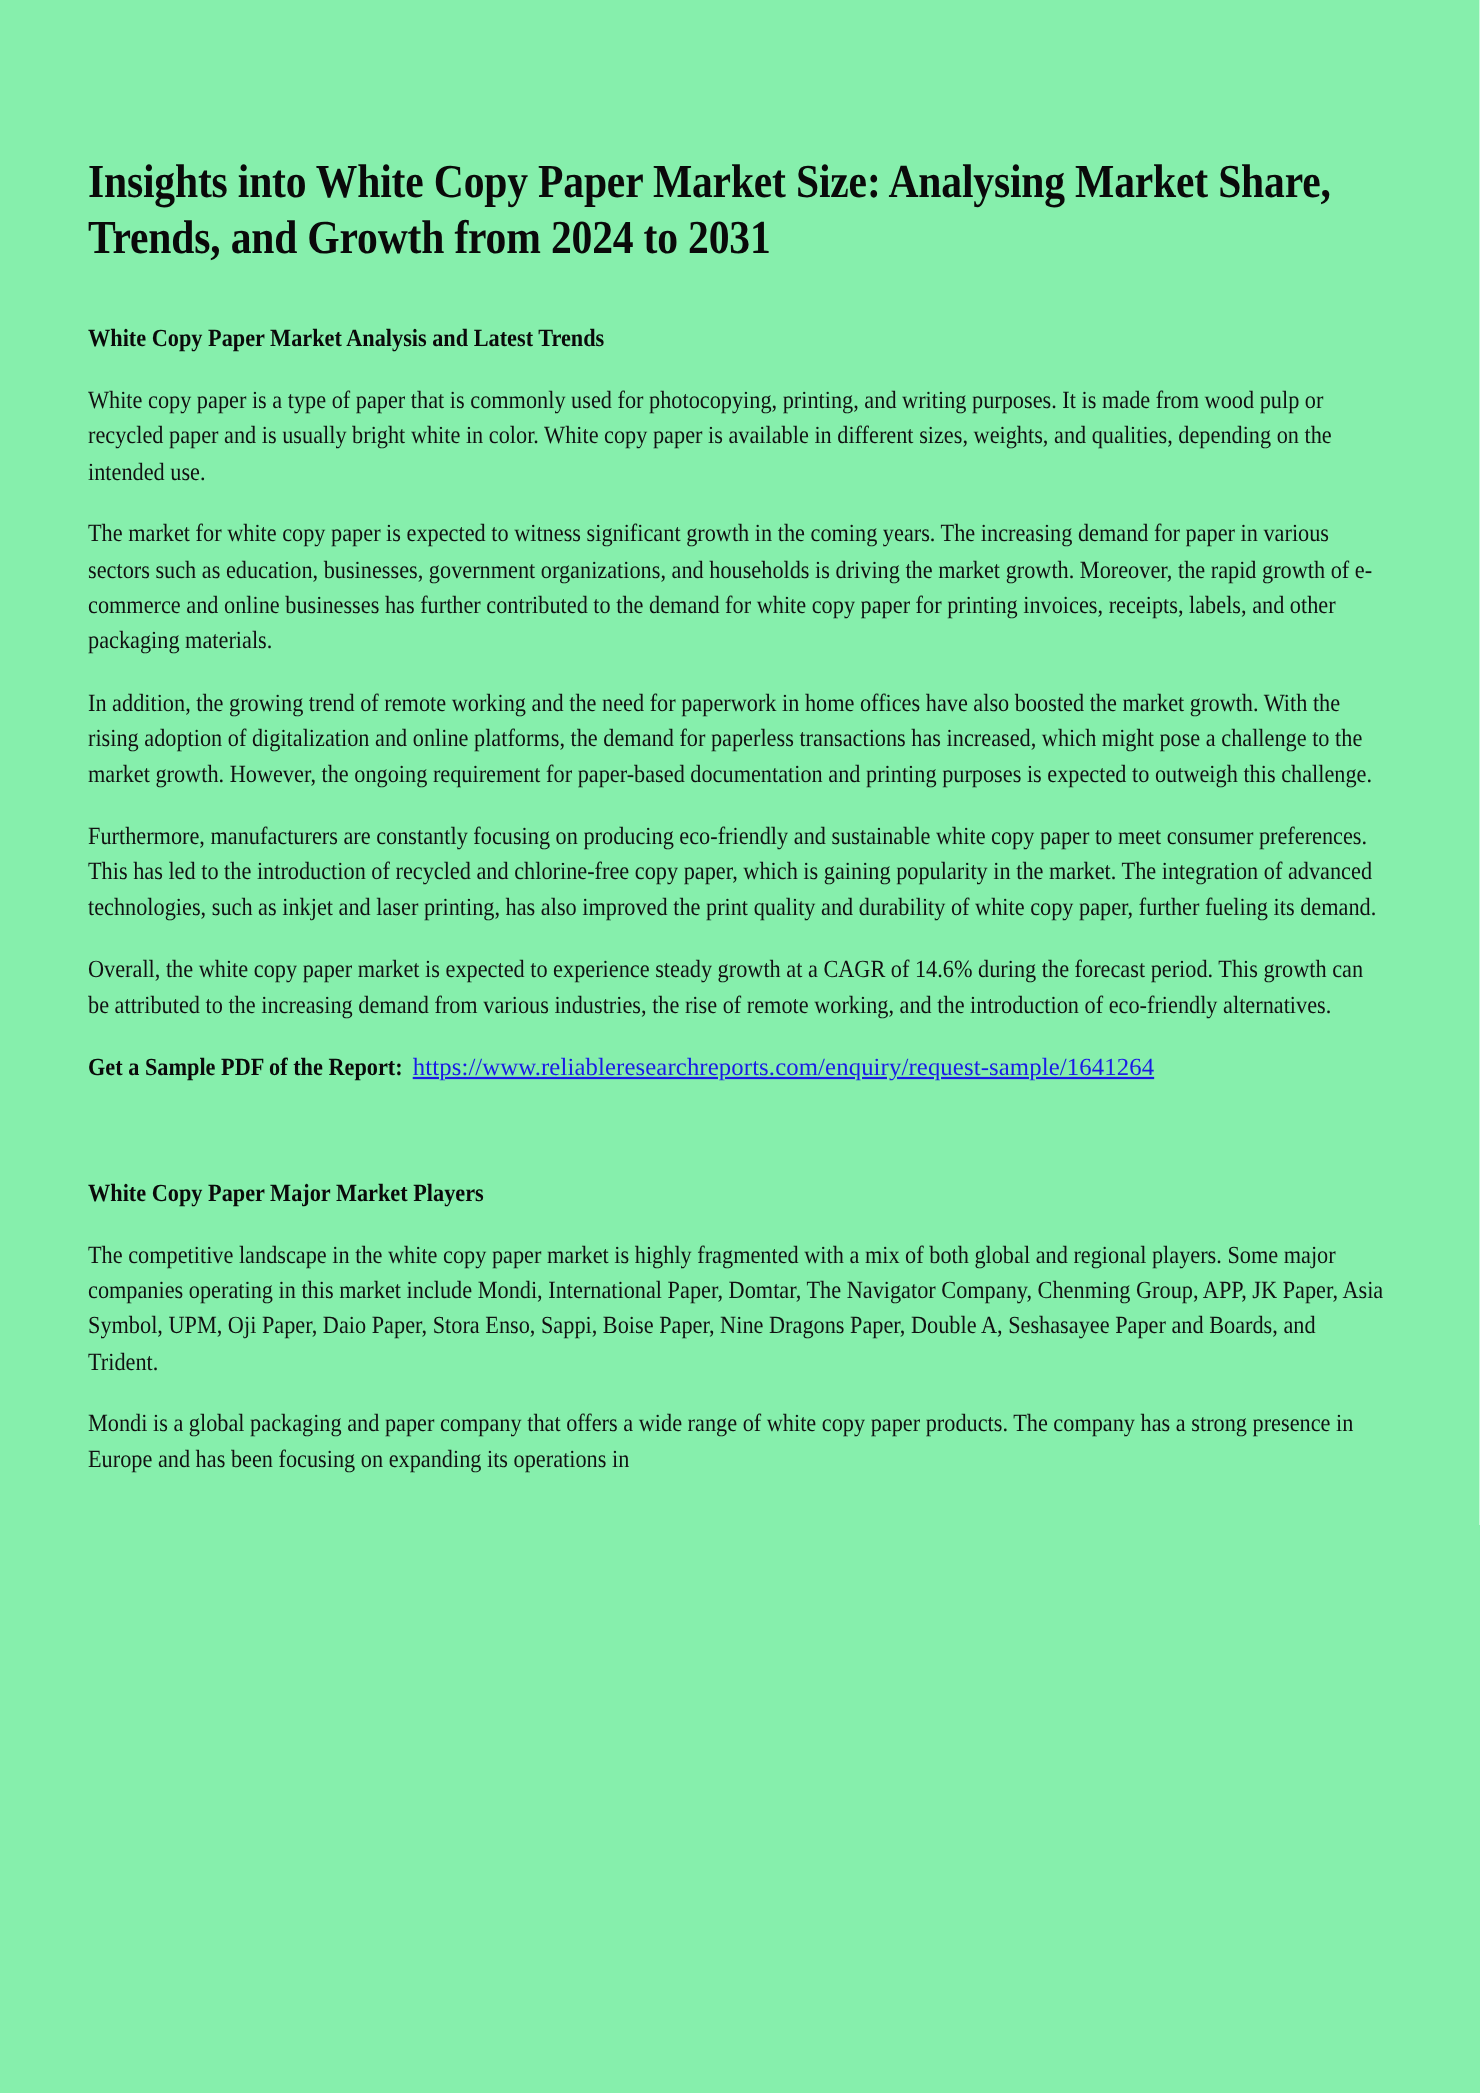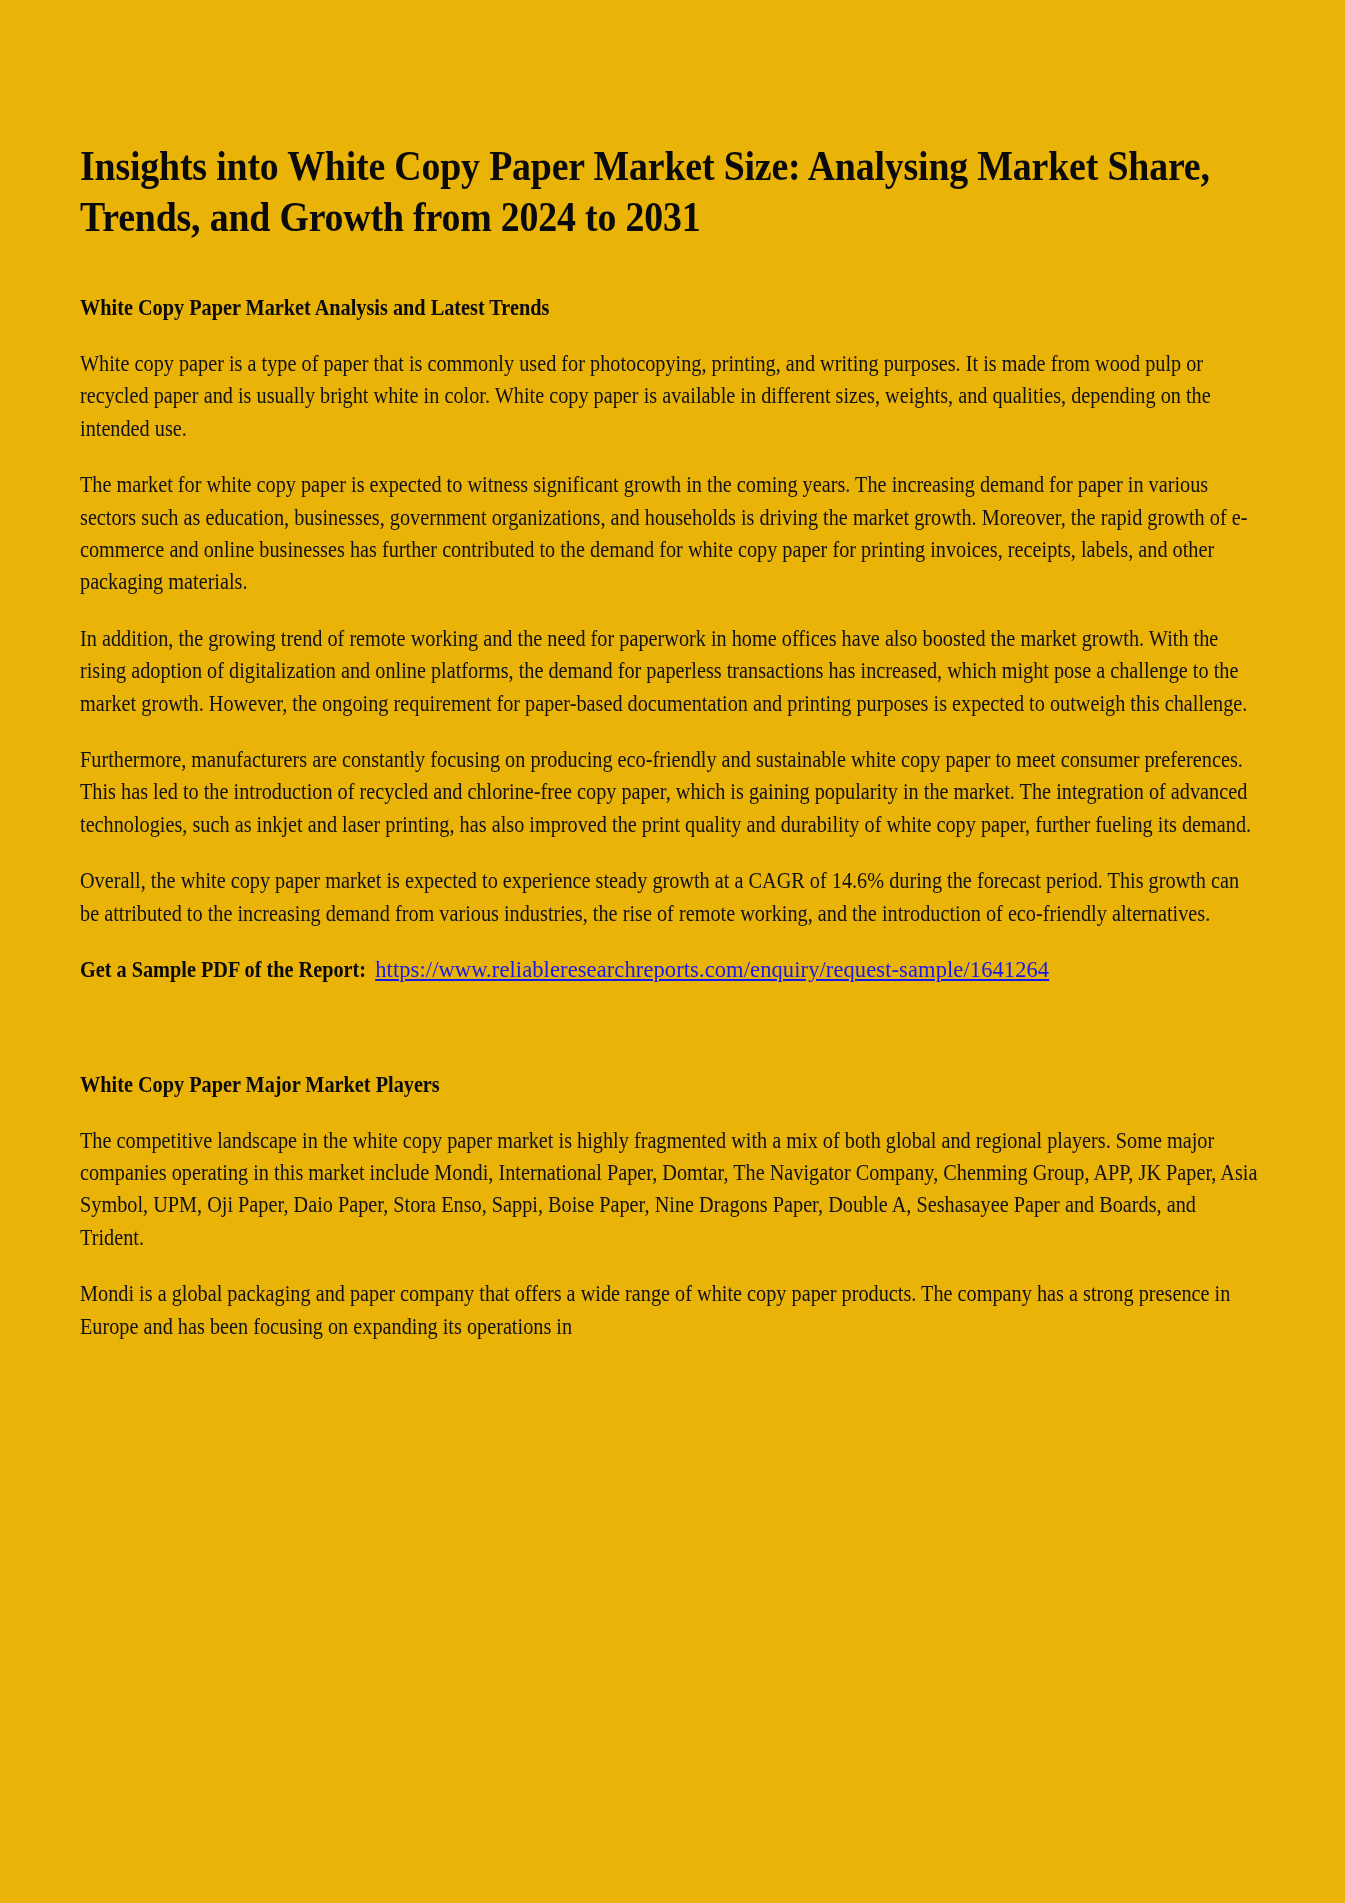--- a/index.html
+++ b/index.html
@@ -10,21 +10,21 @@
   body {
     width: 1345px;
     height: 1903px;
     overflow: hidden;
     font-family: "Liberation Serif", "DejaVu Serif", serif;
     color: #000000;
   }
   .page {
     width: 1345px;
     height: 1903px;
-    background: #eab308;
+    background: #86efac;
     position: relative;
     box-sizing: border-box;
     padding: 0;
   }
   .content {
     position: absolute;
     left: 80px;
     top: 140px;
     width: 1180px;
   }

